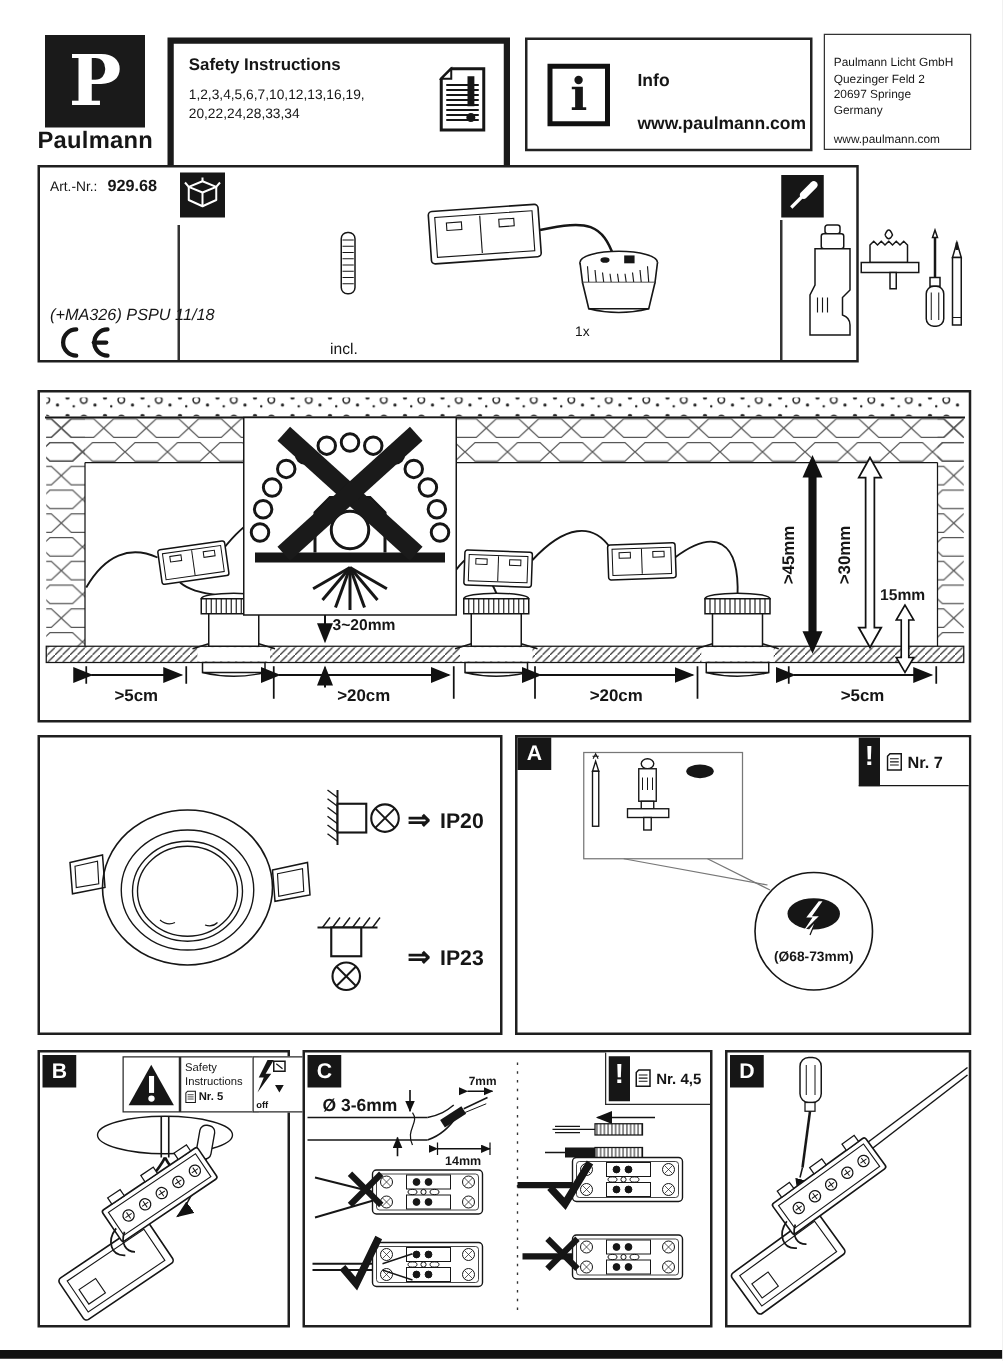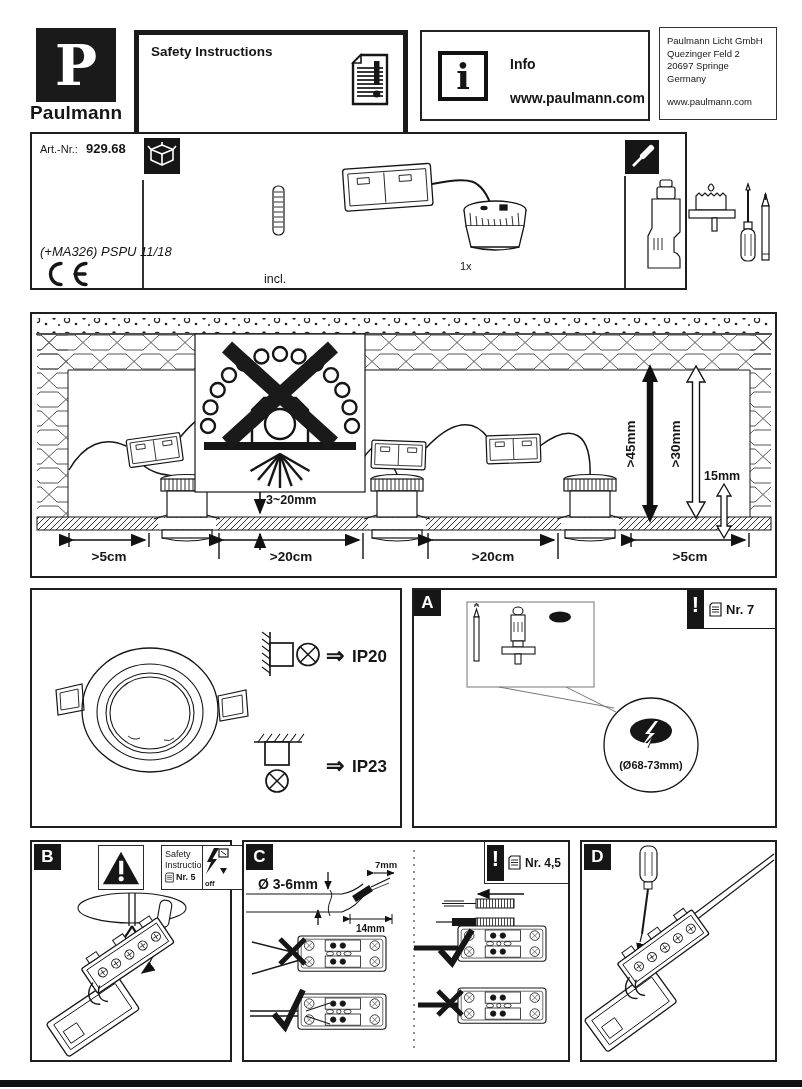--- a/index.html
+++ b/index.html
@@ -28,21 +28,21 @@
   #safety-box { left:134px; top:30px; width:274px; height:112px; border:5px solid #1a1a1a; }
   #safety-title { position:absolute; left:12px; top:9px; font-weight:bold; font-size:13.5px; }
   #safety-nums { position:absolute; left:12px; top:34px; font-size:11px; line-height:15px; }
   #info-box { left:420px; top:30px; width:230px; height:91px; border:2px solid #222; }
   #info-i { position:absolute; left:16px; top:19px; width:50px; height:50px; border:4px solid #111;
     display:flex; align-items:center; justify-content:center; }
   #info-i span { font-family:"DejaVu Serif", serif; font-weight:bold; font-size:36px; line-height:0.8; }
   #info-label { position:absolute; left:88px; top:24px; font-weight:bold; font-size:14px; }
   #info-url { position:absolute; left:88px; top:58px; font-weight:bold; font-size:14px; }
   #addr-box { left:659px; top:27px; width:118px; height:93px; border:1.5px solid #333;
-    padding:7px 7px; font-size:9.5px; line-height:12.5px; }
+    padding:17px 7px; font-size:9.5px; line-height:12.5px; }
   #addr-url { margin-top:11px; }
 
   
   .notestrip { position:absolute; display:flex; align-items:center; z-index:5; background:#fff; }
   .bang { background:#161616; color:#fff; font-weight:bold; display:flex;
     align-items:flex-start; justify-content:center; font-size:22px; }
   .noteref { font-weight:bold; font-size:13px; margin-left:4px; white-space:nowrap; }
 
   
   .bcell { border:1.2px solid #2a2a2a; background:#fff; position:absolute; top:3px; height:45px; }
@@ -54,20 +54,24 @@
 
 <div id="page">
 
   <div class="abs" id="logo-box">
     <span id="logo-letter">P</span>
   </div>
   <div class="abs" id="logo-name">Paulmann</div>
 
   <div id="safety-box" class="abs" style="position:absolute;">
     <div id="safety-title">Safety Instructions</div>
+    <div id="safety-nums">
+      <div>1,2,3,4,5,6,7,10,12,13,16,19,</div>
+      <div>20,22,24,28,33,34</div>
+    </div>
     <svg width="42" height="54" style="position:absolute;right:12px;top:18px" viewBox="0 0 42 54">
       <path d="M12,2 H38 V51 H4 V10 Z" fill="#fff" stroke="#161616" stroke-width="2.4"></path>
       <path d="M12,2 L12,10 H4 Z" fill="#fff" stroke="#161616" stroke-width="1.6"></path>
       <g stroke="#161616" stroke-width="1.7">
         <line x1="8" y1="15" x2="34" y2="15"></line>
           <line x1="8" y1="19" x2="34" y2="19"></line>
         <line x1="8" y1="23" x2="34" y2="23"></line>
           <line x1="8" y1="27" x2="34" y2="27"></line>
         <line x1="8" y1="31" x2="34" y2="31"></line>
           <line x1="8" y1="35" x2="34" y2="35"></line>
@@ -481,21 +485,21 @@
 
   <div class="box" style="left:30px;top:840px;width:202px;height:222px;">
     <div class="tag" style="left:2px;top:2px;">B</div>
     <div class="bcell" style="left:66px;width:46px;display:flex;align-items:center;justify-content:center;">
       <svg width="40" height="38" viewBox="0 0 44 42">
         <polygon points="22,3 2,39 42,39" fill="#161616"></polygon>
         <rect x="20" y="13" width="4.5" height="15" fill="#fff"></rect>
         <circle cx="22.2" cy="33" r="2.8" fill="#fff"></circle>
       </svg>
     </div>
-    <div class="bcell" style="left:112px;width:63px;font-size:9px;line-height:10.5px;padding:3px 3px;margin-left:17px;">
+    <div class="bcell" style="left:112px;width:63px;font-size:9px;line-height:10.5px;padding:3px 3px;">
       <div>Safety</div>
       <div>Instructions</div>
       <div style="display:flex;align-items:center;margin-top:2px;">
         <svg width="9" height="11" viewBox="0 0 13 15">
           <path d="M3,1 H12 V14 H1 V3 Z" fill="#fff" stroke="#161616" stroke-width="1.2"></path>
           <g stroke="#161616" stroke-width="0.9">
               <line x1="3" y1="5" x2="10" y2="5"></line>
               <line x1="3" y1="7.5" x2="10" y2="7.5"></line>
               <line x1="3" y1="10" x2="10" y2="10"></line>
             </g>

